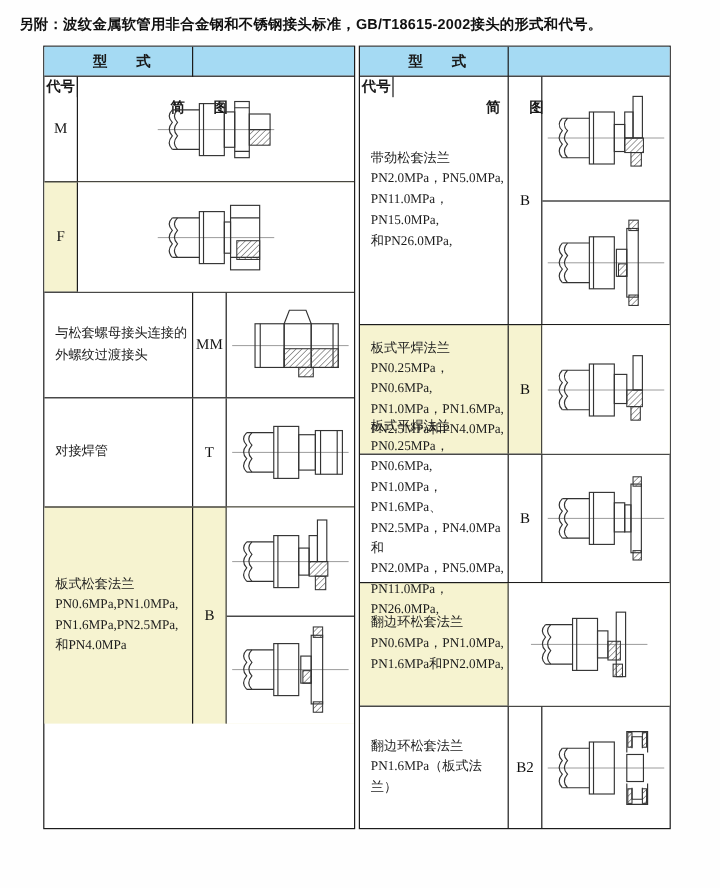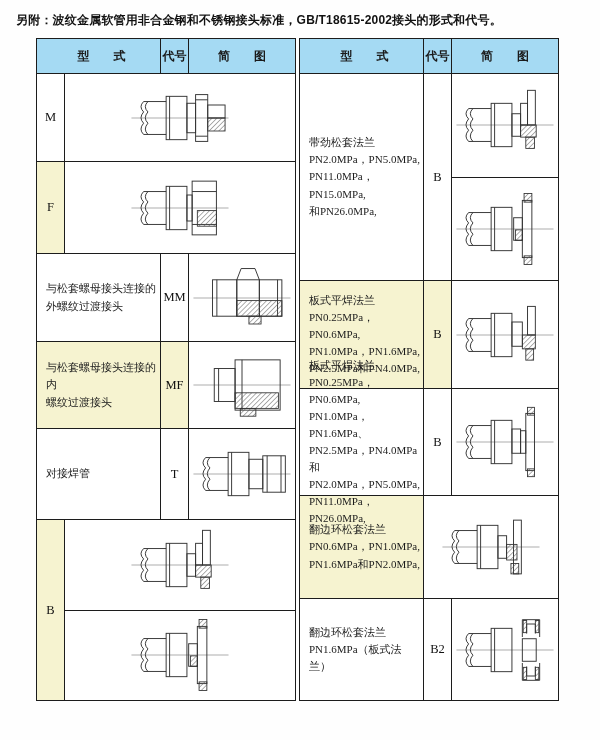--- a/index.html
+++ b/index.html
@@ -11,21 +11,21 @@
     font-family: "Liberation Sans", sans-serif;
     overflow: hidden;
   }
   .title {
     position: absolute; left: 16px; top: 12px;
     font-size: 12px; font-weight: bold; color: #111;
     letter-spacing: 0.2px;
   }
   .tables { position: absolute; left: 36px; top: 38px; display: flex; gap: 3px; }
   .tbl { width: 260px; border: 1.6px solid var(--bd); background: #fff; }
-  .thead { display: flex; height: 34px; background: var(--hdr); }
+  .thead { display: flex; height: 24px; background: var(--hdr); flex-direction: column; }
   .thead .th {
     display: flex; align-items: center; justify-content: center;
     font-size: 12px; font-weight: bold; color: #1a1a1a;
   }
   .row { display: flex; border-top: 1.6px solid var(--bd); }
   .row.hl { background: var(--hl); }
   .row.hl .c3 { background: #fff; }
   .c1 { width: 124px; border-right: 1.6px solid var(--bd);
         display: flex; align-items: center; padding: 4px 3px 4px 9px; }
   .c2 { width: 28px; border-right: 1.6px solid var(--bd);
@@ -132,45 +132,20 @@
                 <rect x="54" y="24" width="26" height="42" fill="none" stroke="#333" stroke-width="1.1"></rect>
                 <rect x="80" y="24" width="26" height="42" fill="none" stroke="#333" stroke-width="1.1"></rect>
                 <line x1="101" y1="24" x2="101" y2="66" fill="none" stroke="#333" stroke-width="1.1"></line>
                 <rect x="54" y="48" width="52" height="18" fill="url(#hp2)" stroke="#333" stroke-width="1"></rect>
                 <rect x="68" y="66" width="14" height="9" fill="url(#hp2)" stroke="#333" stroke-width="1"></rect>
               </svg>
         </div>
           </div>
       </div>
 
-      <div class="row hl" style="height:87px">
-        <div class="c1">
-            <span class="tt">与松套螺母接头连接的内
-螺纹过渡接头</span>
-          </div>
-        <div class="c2">MF</div>
-        <div class="c3">
-            <div class="sub">
-          <svg class="diag" width="104" height="80" viewBox="0 0 120 90">
-                <defs>
-                  <pattern id="hp3" width="4" height="4" patternUnits="userSpaceOnUse" patternTransform="rotate(45)">
-                    <line x1="0" y1="0" x2="0" y2="4" stroke="#555" stroke-width="1.1"></line>
-                  </pattern>
-                </defs>
-                <line x1="4" y1="45" x2="116" y2="45" stroke="#777" stroke-width="0.7"></line>
-                <rect x="28" y="26" width="24" height="38" fill="none" stroke="#333" stroke-width="1.1"></rect>
-                <line x1="33" y1="26" x2="33" y2="64" fill="none" stroke="#333" stroke-width="1.1"></line>
-                <rect x="52" y="16" width="52" height="58" fill="none" stroke="#333" stroke-width="1.1"></rect>
-                <line x1="60" y1="16" x2="60" y2="74" fill="none" stroke="#333" stroke-width="1.1"></line>
-                <rect x="52" y="54" width="50" height="18" fill="url(#hp3)" stroke="#333" stroke-width="1"></rect>
-                <rect x="58" y="72" width="18" height="9" fill="url(#hp3)" stroke="#333" stroke-width="1"></rect>
-              </svg>
-        </div>
-          </div>
-      </div>
 
       <div class="row" style="height:91px">
         <div class="c1">
             <span class="tt">对接焊管</span>
           </div>
         <div class="c2">T</div>
         <div class="c3">
             <div class="sub">
           <svg class="diag" width="104" height="80" viewBox="0 0 120 90">
                 <defs>
@@ -188,20 +163,26 @@
                 <rect x="68" y="28" width="16" height="34" fill="none" stroke="#333" stroke-width="1.1"></rect>
                 <rect x="84" y="24" width="26" height="42" fill="none" stroke="#333" stroke-width="1.1"></rect>
                 <line x1="89" y1="24" x2="89" y2="66" fill="none" stroke="#333" stroke-width="1.1"></line>
                 <line x1="105" y1="24" x2="105" y2="66" fill="none" stroke="#333" stroke-width="1.1"></line>
               </svg>
         </div>
           </div>
       </div>
 
       <div class="row hl" style="height:181px">
+        <div class="c1">
+            <span class="tt">板式松套法兰
+PN0.6MPa,PN1.0MPa,
+PN1.6MPa,PN2.5MPa,
+和PN4.0MPa</span>
+          </div>
         <div class="c2">B</div>
         <div class="c3">
           <div class="sub">
             <svg class="diag" width="104" height="80" viewBox="0 0 120 90">
                 <defs>
                   <pattern id="hp5" width="4" height="4" patternUnits="userSpaceOnUse" patternTransform="rotate(45)">
                     <line x1="0" y1="0" x2="0" y2="4" stroke="#555" stroke-width="1.1"></line>
                   </pattern>
                 </defs>
                 <line x1="4" y1="45" x2="116" y2="45" stroke="#777" stroke-width="0.7"></line>

